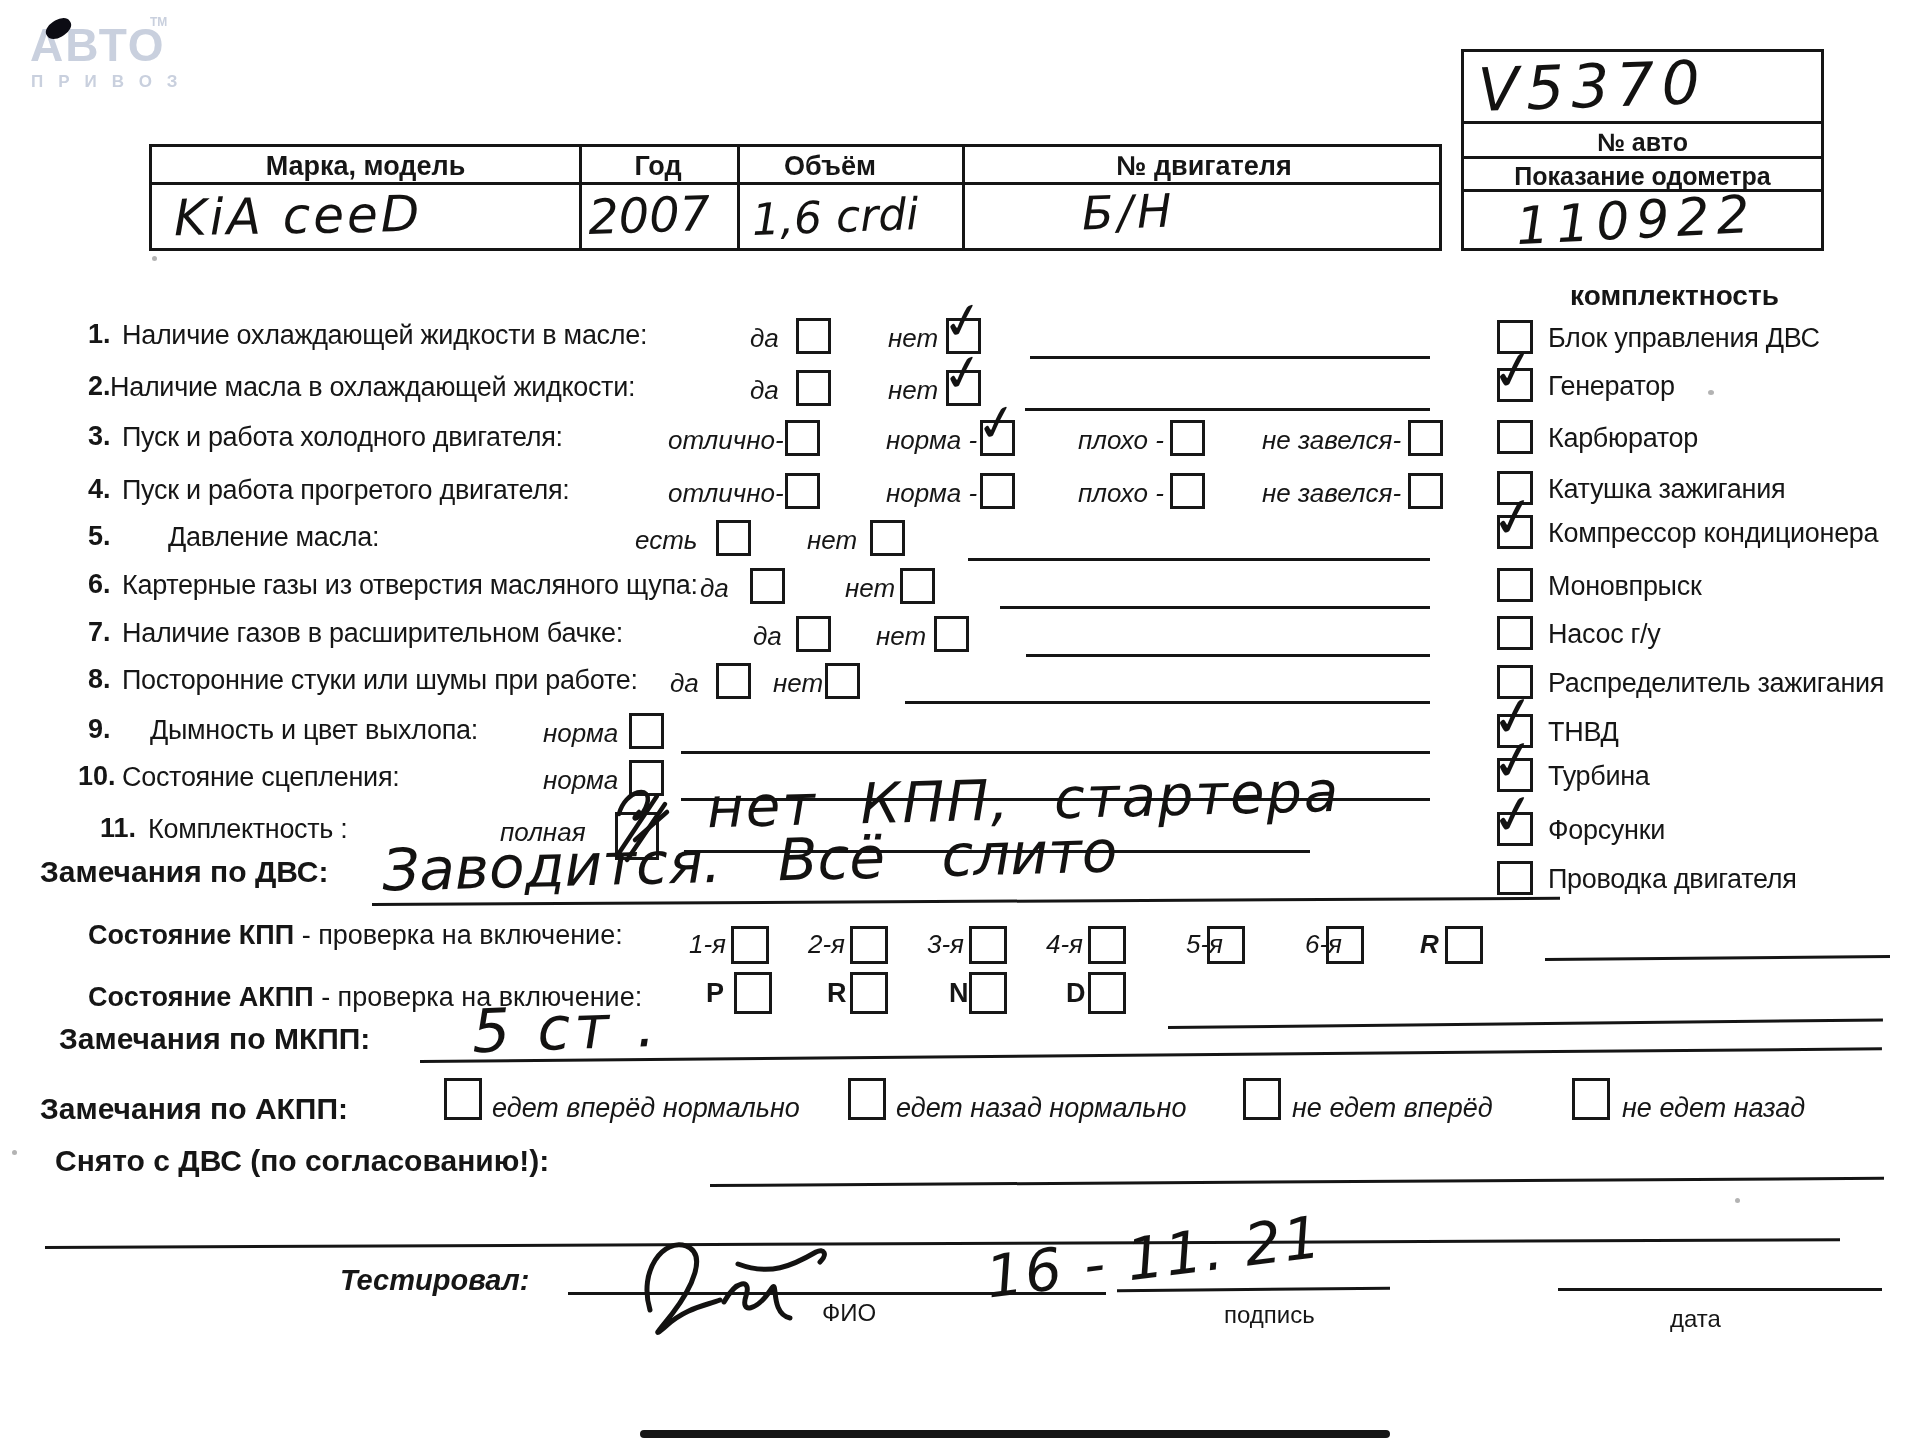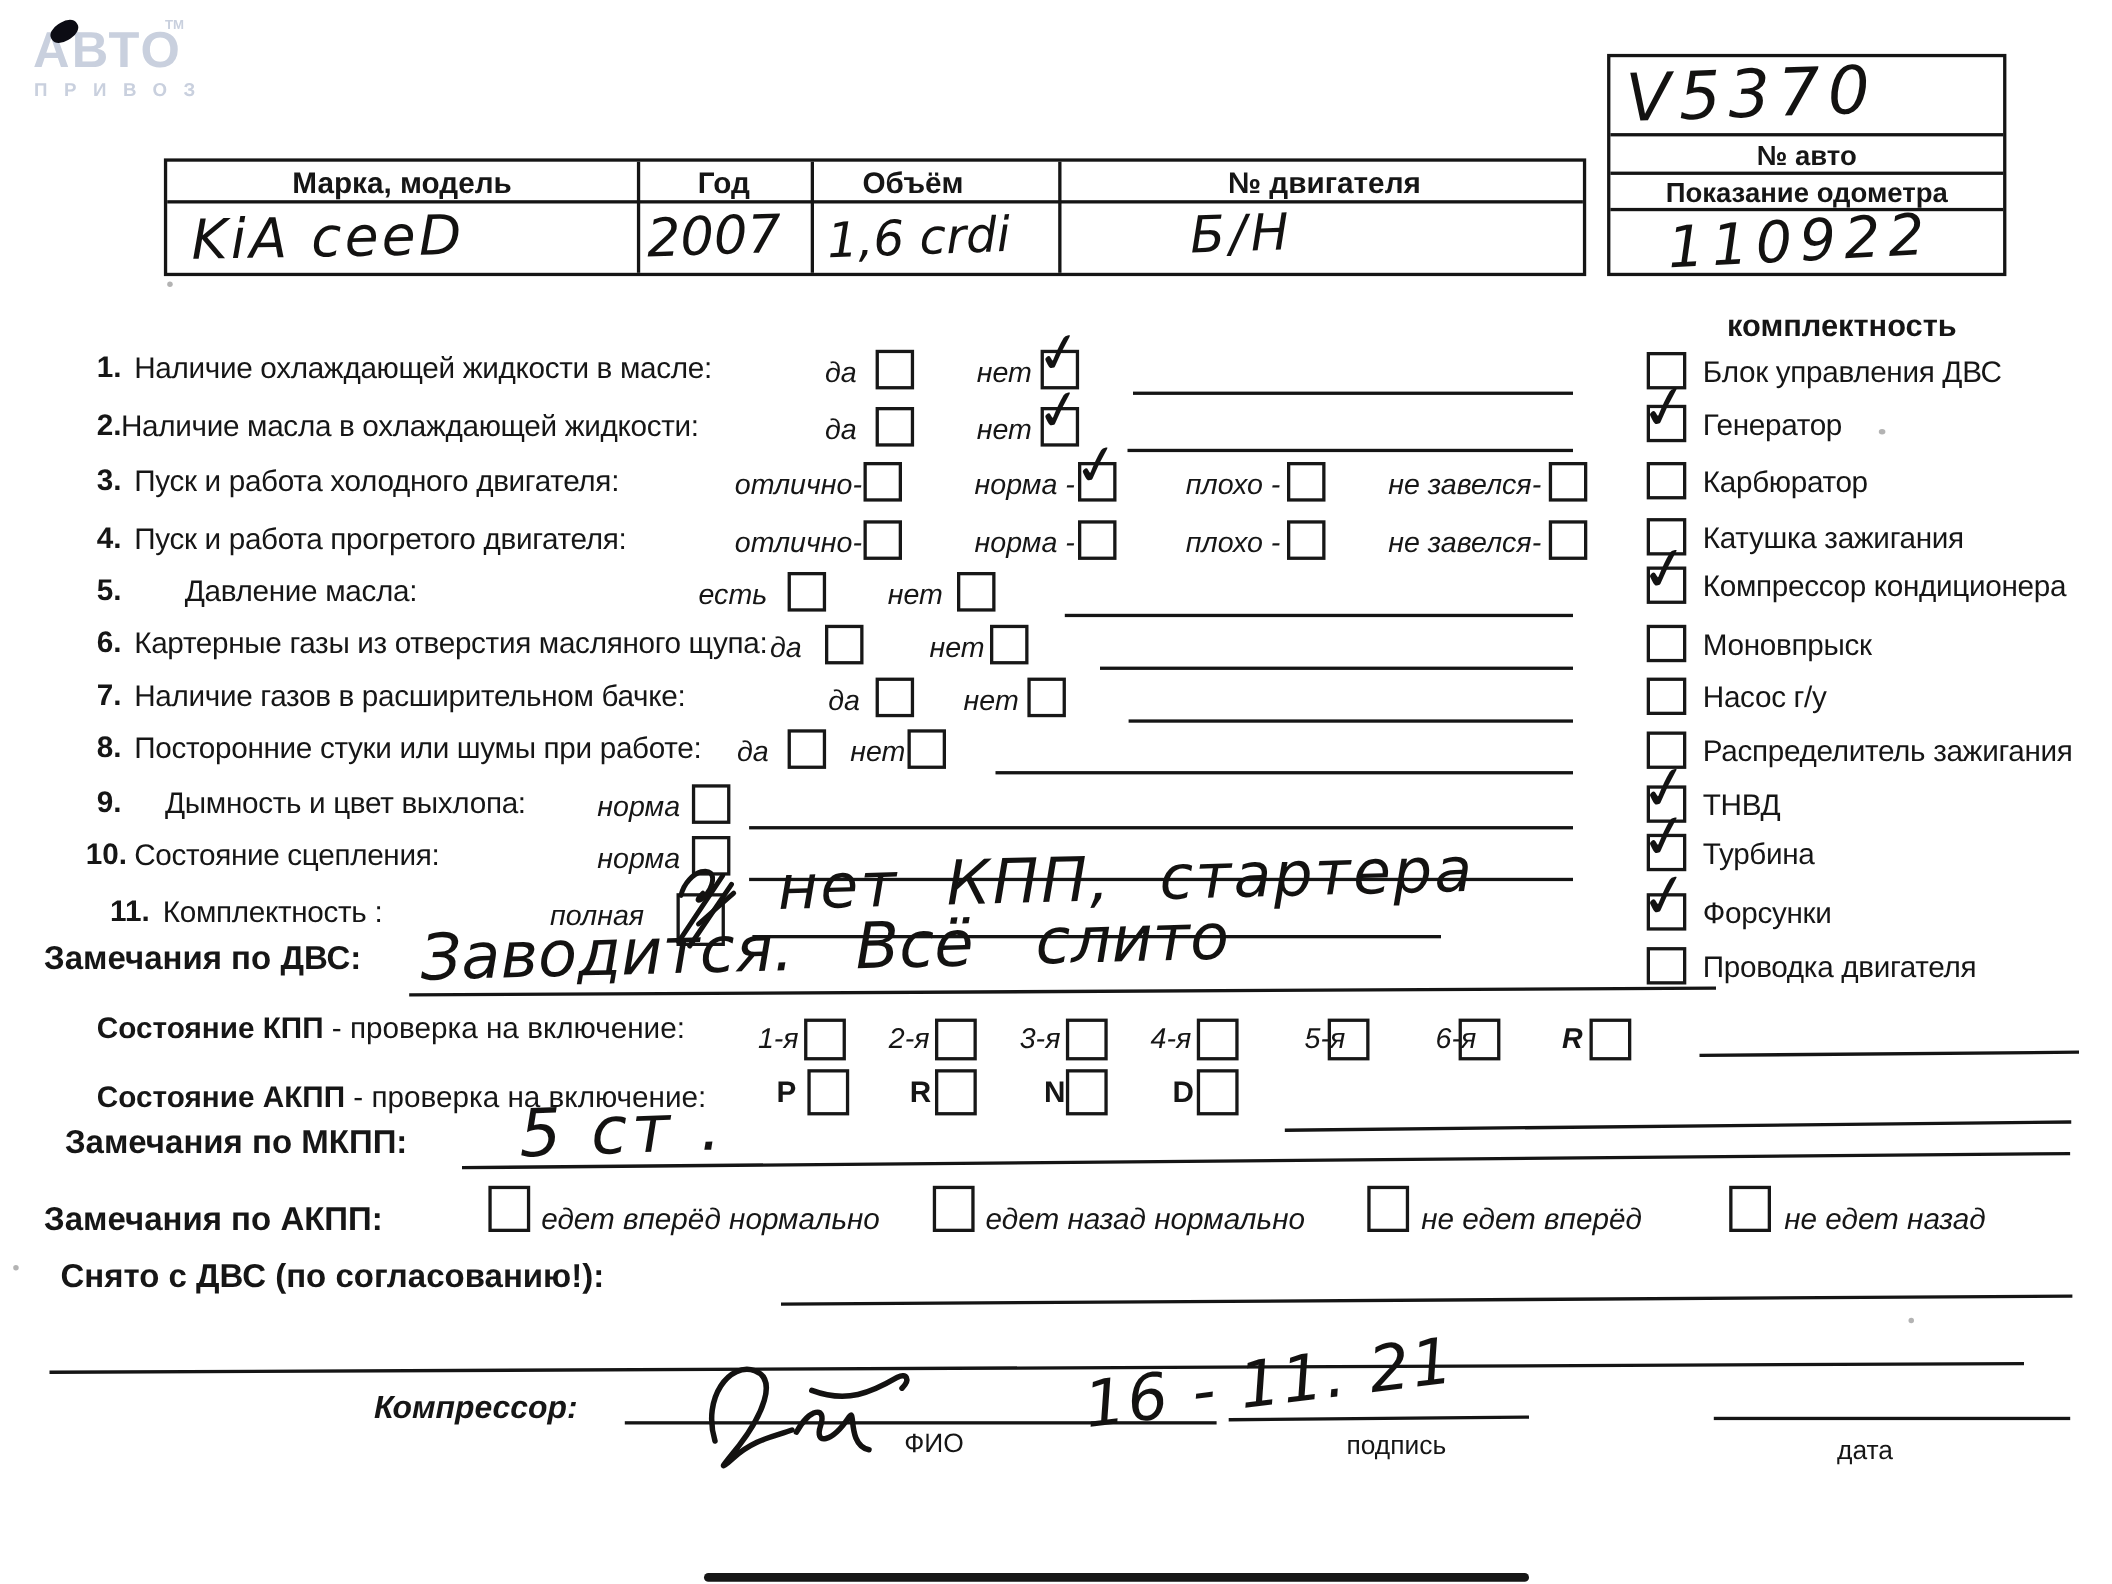--- a/index.html
+++ b/index.html
@@ -233,21 +233,21 @@
   <div class="hw" style="left:472px;top:998px;font-size:60px;letter-spacing:4px;transform:rotate(-2deg);">5 ст .</div>
   <div class="fline" style="left:420px;top:1060px;width:1462px;transform:rotate(-.5deg);transform-origin:left;"></div>
 
   <div class="blabel" style="left:40px;top:1092px;">Замечания по АКПП:</div>
 
   <div class="blabel" style="left:55px;top:1144px;">Снято с ДВС (по согласованию!):</div>
   <div class="fline" style="left:710px;top:1184px;width:1174px;transform:rotate(-.35deg);transform-origin:left;"></div>
 
   <div class="fline" style="left:45px;top:1246px;width:1795px;transform:rotate(-.25deg);transform-origin:left;"></div>
 
-  <div class="abs" style="left:340px;top:1264px;font-weight:bold;font-style:italic;font-size:29px;">Компрессор:</div>
+  <div class="abs" style="left:340px;top:1264px;font-weight:bold;font-style:italic;font-size:29px;">Тестировал:</div>
   <div class="fline" style="left:568px;top:1292px;width:538px;"></div>
   <div class="slabel" style="left:822px;top:1300px;">ФИО</div>
   <div class="fline" style="left:1117px;top:1288px;width:273px;transform:rotate(-.5deg);"></div>
   <div class="slabel" style="left:1224px;top:1302px;">подпись</div>
   <div class="fline" style="left:1558px;top:1288px;width:324px;"></div>
   <div class="slabel" style="left:1670px;top:1306px;">дата</div>
   <div class="hw" style="left:985px;top:1228px;font-size:58px;letter-spacing:2px;transform:rotate(-7deg);">16 - 11. 21</div>
 
   <svg class="abs" style="left:620px;top:1222px;" width="340" height="125" viewBox="0 0 340 125">
     <g fill="none" stroke="#131211" stroke-width="5" stroke-linecap="round">

